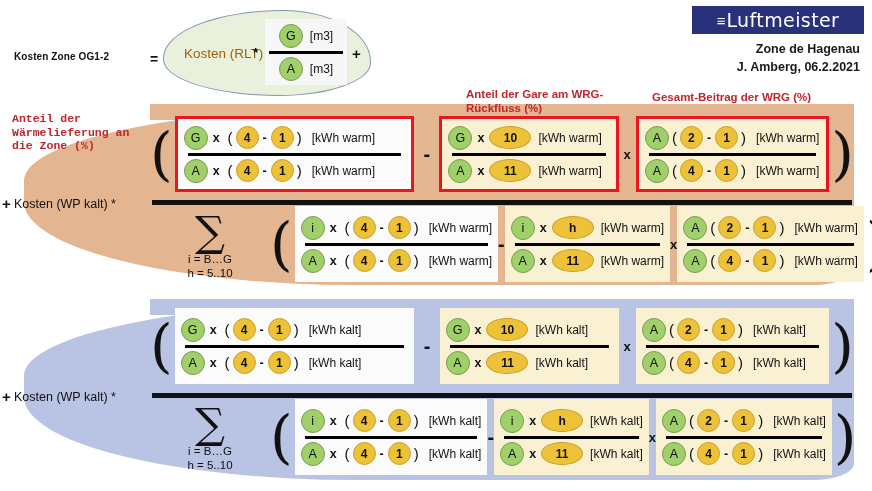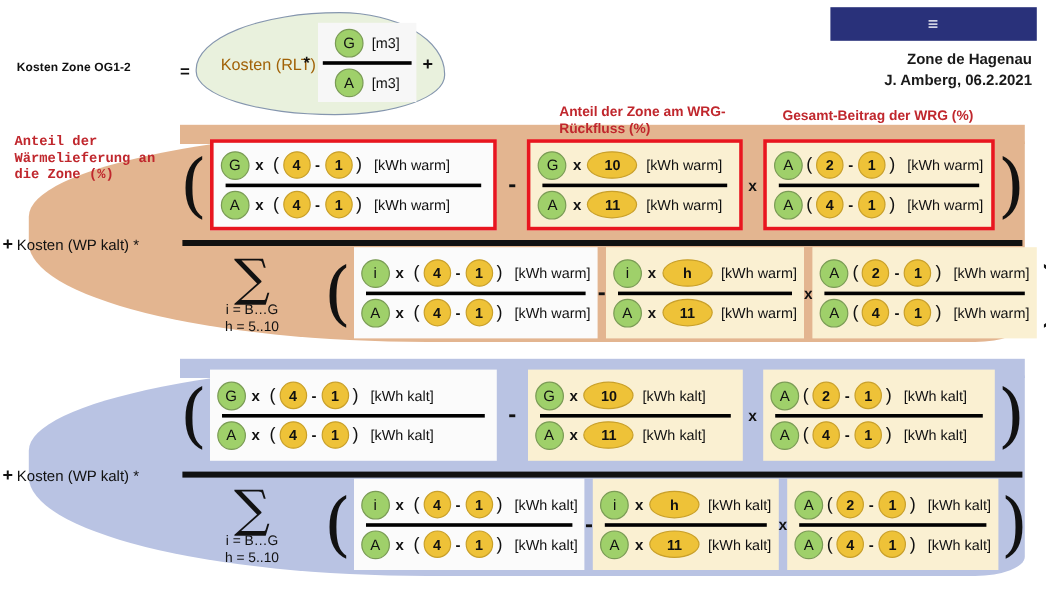--- a/index.html
+++ b/index.html
@@ -147,20 +147,21 @@
   .bigparen{
     font-size:58px;color:#111;line-height:52px;
     font-family:"DejaVu Serif", serif;font-weight:300;
   }
 </style>
 </head>
 <body>
 
 <div class="abs" id="logo">
   <span class="logomark">≡</span>
+  <span class="logotext">Luftmeister</span>
 </div>
 <div class="abs" id="hdr-line1">Zone de Hagenau</div>
 <div class="abs" id="hdr-line2">J. Amberg, 06.2.2021</div>
 
 <div class="abs" id="title-main">Kosten Zone OG1-2</div>
 <div class="abs" id="eq-sign">=</div>
 
 <div class="abs" id="green-blob"></div>
 <div class="abs" id="blob-kosten">Kosten (RLT)</div>
 <div class="abs" id="blob-star">*</div>
@@ -176,21 +177,21 @@
   </div>
 </div>
 <div class="abs" id="blob-plus">+</div>
 
 <div class="abs" id="warm-blob"></div>
 <div class="abs" id="warm-blob-top"></div>
 <div class="abs" id="kalt-blob"></div>
 <div class="abs" id="kalt-blob-top"></div>
 
 <div class="abs annot" id="annot-left">Anteil der Wärmelieferung an die Zone (%)</div>
-<div class="abs annot" id="annot-mid">Anteil der Zone am WRG-Rückfluss (%)</div>
+<div class="abs annot" id="annot-mid">Anteil der Gare am WRG-Rückfluss (%)</div>
 <div class="abs annot" id="annot-right">Gesamt-Beitrag der WRG (%)</div>
 
 <div class="abs leftplus" id="warm-plus">+</div>
 <div class="abs leftlabel" id="warm-label">Kosten (WP kalt) *</div>
 <div class="abs leftplus" id="kalt-plus">+</div>
 <div class="abs leftlabel" id="kalt-label">Kosten (WP kalt) *</div>
 
 <div class="abs thickbar" id="warm-bar"></div>
 <div class="abs thickbar" id="kalt-bar"></div>
 

